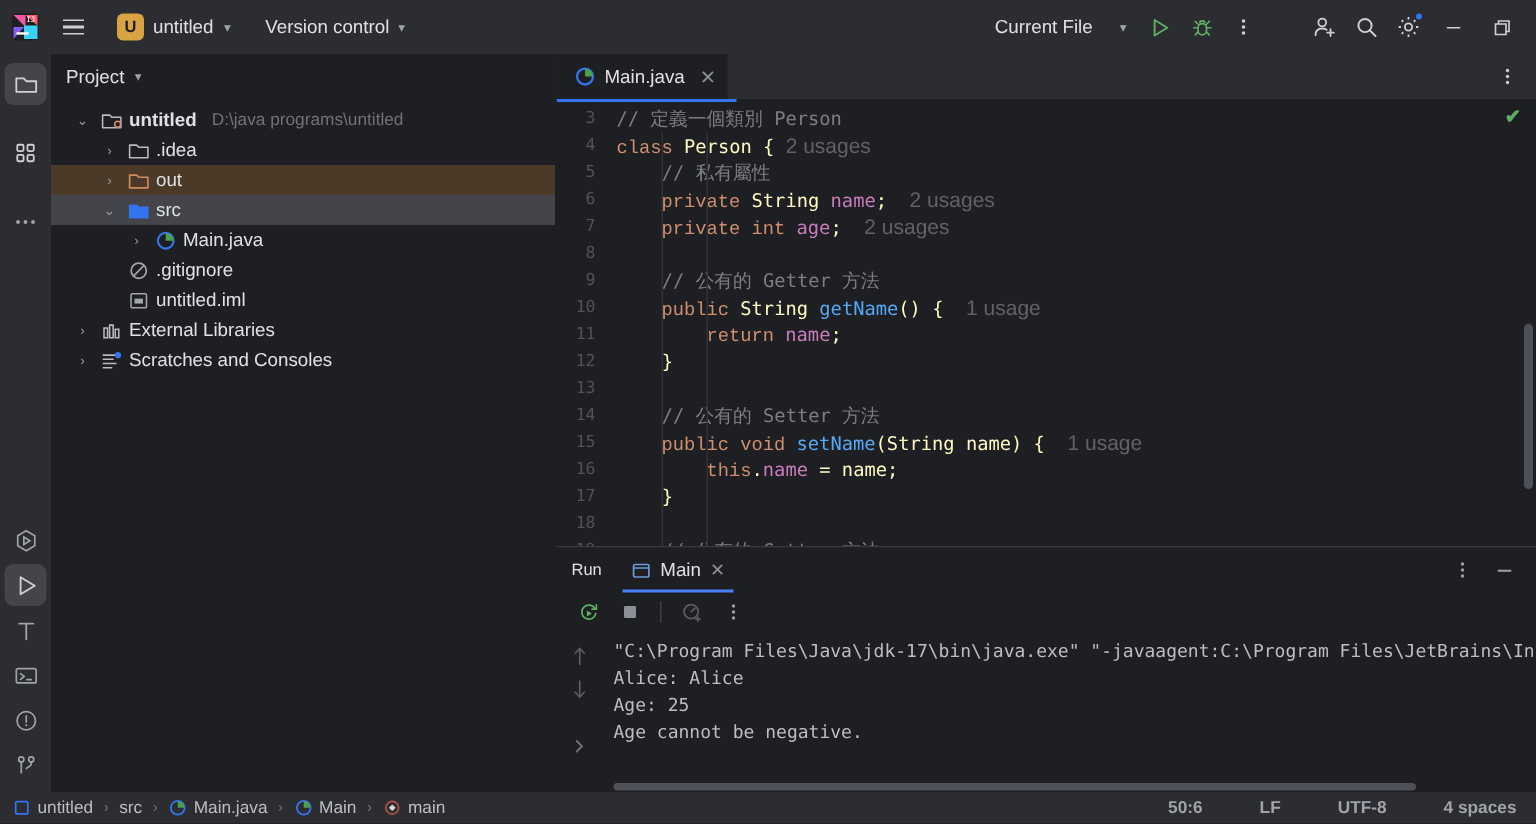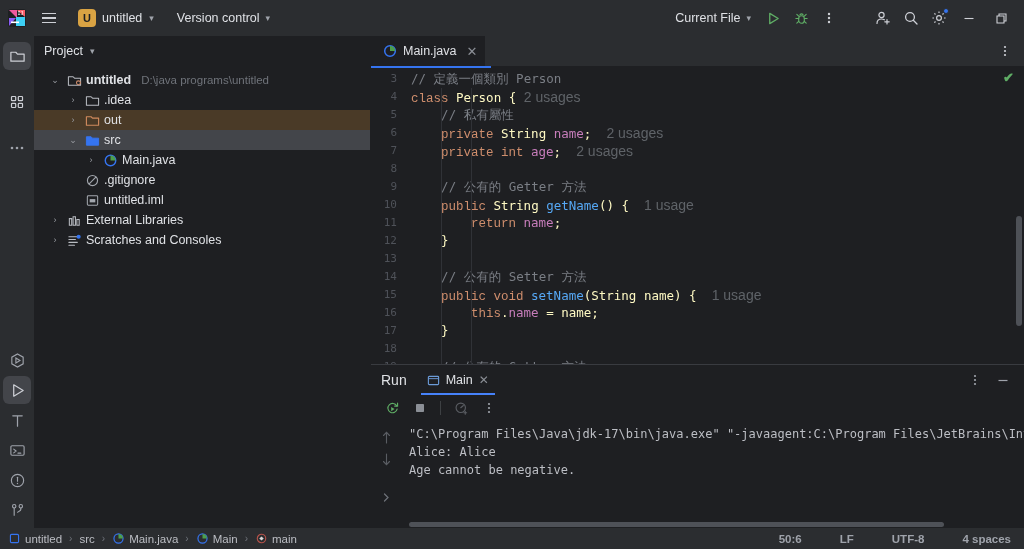--- a/index.html
+++ b/index.html
@@ -29,21 +29,21 @@
   .burger span { display:block; width: 14px; height: 1.5px; background: #ced0d6; }
   .proj-chip { display: flex; align-items: center; gap: 6px; padding: 3px 6px; border-radius: 5px; }
   .proj-badge {
     width: 18px; height: 18px; border-radius: 4px; background: #d9a343;
     color: #1e1f22; font-size: 11px; font-weight: bold;
     display: flex; align-items: center; justify-content: center;
   }
   .chip-text { font-size: 12.5px; color: #dfe1e5; }
   .chev { font-size: 9px; color: #9fa3ab; margin-left: 1px; }
   .vcs-chip { display:flex; align-items:center; gap:5px; padding: 3px 7px; border-radius: 5px; margin-left: 8px;}
-  .runcfg { display:flex; align-items:center; gap:5px; padding: 3px 7px; border-radius: 5px; }
+  .runcfg { display:flex; align-items:center; gap:17px; padding: 3px 7px; border-radius: 5px; }
   .tbtn { width: 26px; height: 26px; border-radius: 5px; display:flex; align-items:center; justify-content:center; }
   .wbtn { width: 30px; height: 26px; display:flex; align-items:center; justify-content:center; border-radius: 4px; }
   .gear-wrap { position: relative; }
   .gear-dot { position:absolute; top:3px; right:3px; width:6px; height:6px; border-radius:50%; background:#3574f0; border:1px solid #2b2d30;}
 
   
   .bodyrow { flex: 1 1 auto; display: flex; min-height: 0; }
 
   
   .rail {
@@ -99,21 +99,21 @@
   .mth { color: #56a8f5; }
   .pl { color: #fef9c3; }
   .usage { color: #5f6368; font-family: "Liberation Sans", sans-serif; font-size: 14px; }
   .indentguide { position:absolute; width:1px; background:#303237; left: 0; }
   .checkmark { position:absolute; right: 10px; top: 4px; color: #5fad65; font-size: 13px; font-weight: bold;}
   .vscroll { position:absolute; right: 2px; top: 150px; width: 6px; height: 110px; border-radius:3px; background:#4e5157;}
 
   
   .runpanel { flex: 0 0 164px; display: flex; flex-direction: column; background: #1e1f22; border-top: 1px solid #393b40;}
   .run-header { height: 30px; flex:0 0 30px; background:#1e1f22; display:flex; align-items:center; padding-left: 10px; gap: 14px;}
-  .run-title { font-size: 14px; color:#dfe1e5; }
+  .run-title { font-size: 11px; color:#dfe1e5; }
   .run-tab { display:flex; align-items:center; gap:6px; font-size:12.5px; color:#dfe1e5; height:100%;
              position: relative; padding: 0 6px;}
   .run-tab::after { content:""; position:absolute; left:0; right:0; bottom:0; height:2px; background:#4682fa;}
   .run-tab .tabclose { color:#8b8f96; font-size:12px; }
   .run-hdr-right { margin-left:auto; display:flex; align-items:center; gap:2px; padding-right: 8px;}
   .run-toolbar { height: 26px; flex: 0 0 26px; display:flex; align-items:center; padding-left: 8px; gap: 2px;}
   .tsep { width:1px; height:14px; background:#3d4043; margin: 0 5px;}
   .console-wrap { flex:1 1 auto; display:flex; min-height:0; position: relative;}
   .console-gutter { width: 30px; flex:0 0 30px; display:flex; flex-direction:column; align-items:center; padding-top: 6px; gap: 2px;}
   .cg-btn { width:20px; height:20px; display:flex; align-items:center; justify-content:center; color:#5a5d63;}
@@ -520,21 +520,21 @@
                   <path d="M6.5 2 V12.5 M3.5 9.5 L6.5 12.7 L9.5 9.5"></path>
                 </svg>
             </div>
             <div style="height:14px"></div>
             <div class="cg-btn">
               <svg width="13" height="13" viewBox="0 0 13 13" stroke="#6f737a" stroke-width="1.2" fill="none" stroke-linecap="round">
                   <path d="M4.5 3 L8 6.5 L4.5 10"></path>
                 </svg>
             </div>
           </div>
-          <div class="console" id="console"><div class="coline">"C:\Program Files\Java\jdk-17\bin\java.exe" "-javaagent:C:\Program Files\JetBrains\IntelliJ IDEA 2024.7\lib\idea_rt.jar=61280:C:\Program Files\J</div><div class="coline">Alice: Alice</div><div class="coline">Age cannot be negative.</div></div>
+          <div class="console" id="console"><div class="coline">"C:\Program Files\Java\jdk-17\bin\java.exe" "-javaagent:C:\Program Files\JetBrains\IntelliJ IDEA 2024.7\lib\idea_rt.jar=61280:C:\Program Files\J</div><div class="coline">Alice: Alice</div><div class="coline">Age: 25</div><div class="coline">Age cannot be negative.</div></div>
           <div class="hscroll"></div>
         </div>
       </div>
     </div>
   </div>
 
   <div class="statusbar">
     <div class="crumbs" id="crumbs">
         <span class="crumb">
           <span style="display: flex;">

